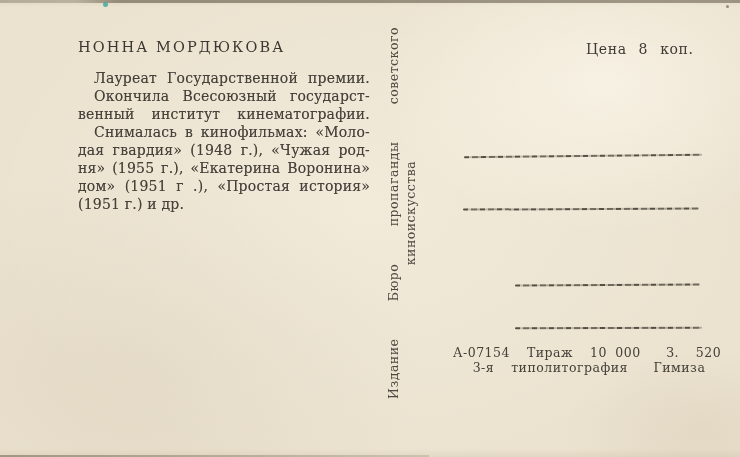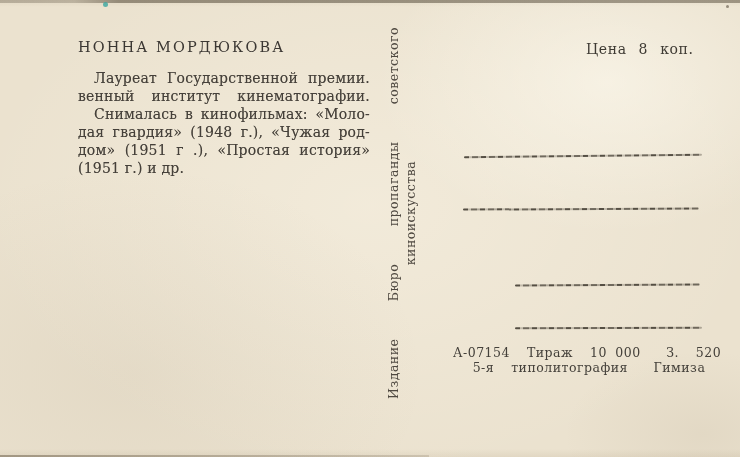--- a/index.html
+++ b/index.html
@@ -88,23 +88,25 @@
   <div class="scan-edge-bottom"></div>
   <div class="speck"></div>
   <div class="corner-mark"></div>
 
   <div class="title">НОННА МОРДЮКОВА</div>
 
   <div class="price">Цена 8 коп.</div>
 
   <div class="bio">
     <div class="bio-line indent">Лауреат Государственной премии.</div>
+    <div class="bio-line indent">Окончила Всесоюзный государст-</div>
     <div class="bio-line">венный институт кинематографии.</div>
     <div class="bio-line indent">Снималась в кинофильмах: «Моло-</div>
     <div class="bio-line">дая гвардия» (1948 г.), «Чужая род-</div>
+    <div class="bio-line">ня» (1955 г.), «Екатерина Воронина»</div>
     <div class="bio-line">дом» (1951 г .), «Простая история»</div>
     <div class="bio-line last">(1951 г.) и др.</div>
   </div>
 
   <div class="imprint">
     <div class="imprint-line1">
       <span>Издание</span>
       <span>Бюро</span>
       <span>пропаганды</span>
       <span>советского</span>
@@ -112,16 +114,16 @@
     <div class="imprint-line2">киноискусства</div>
   </div>
 
   <div class="rule rule1"></div>
   <div class="rule rule2"></div>
   <div class="rule rule3"></div>
   <div class="rule rule4"></div>
 
   <div class="printinfo">
     <div class="pi1">А-07154  Тираж  10 000   З.  520</div>
-    <div class="pi2">5-я  типолитография   Гимиза</div>
+    <div class="pi2">3-я  типолитография   Гимиза</div>
   </div>
 
 </div>
 
 </body></html>

